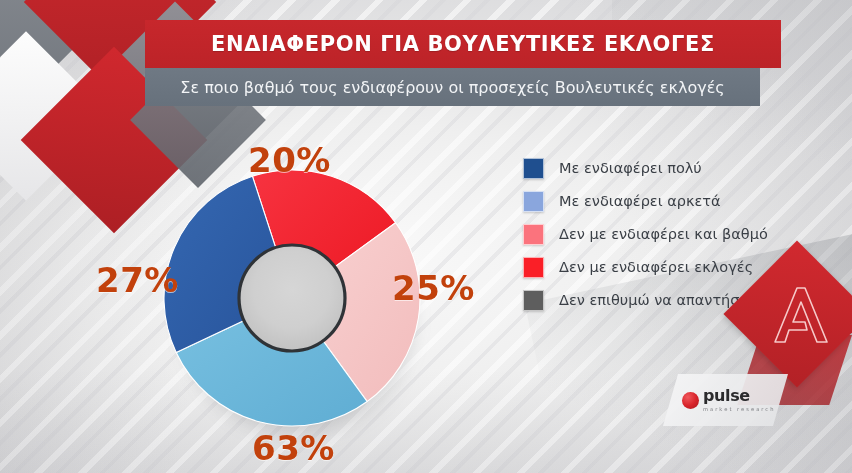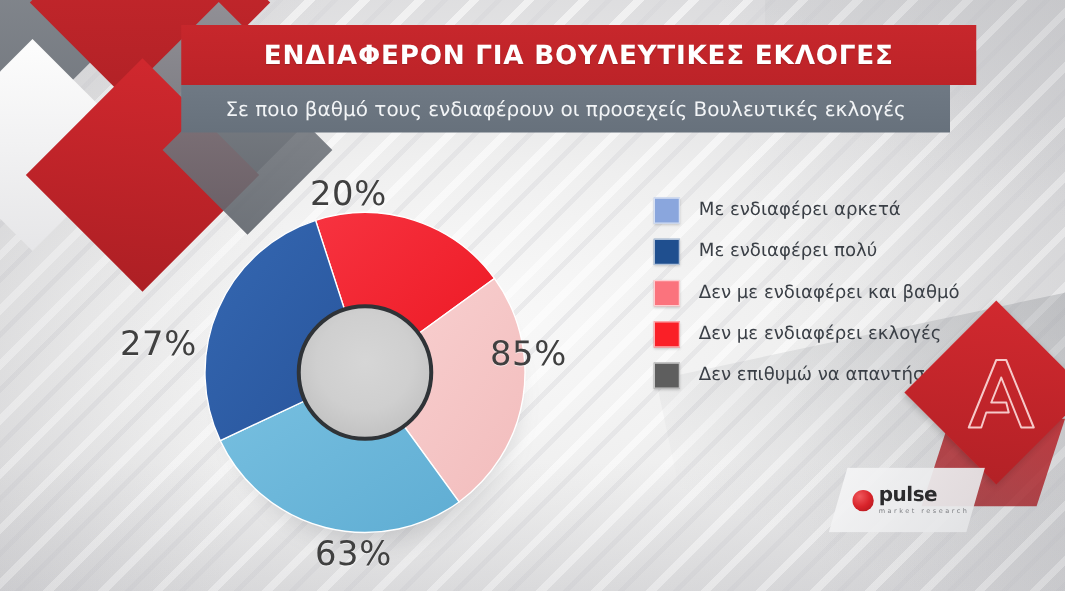--- a/index.html
+++ b/index.html
@@ -164,23 +164,23 @@
   .chart-svg {
     position: absolute;
     left: 0; top: 0;
     width: 268px;
     height: 268px;
   }
 
   
   .pct {
     position: absolute;
-    color: #404040;
-    font-size: 27px;
-    font-weight: 400;
+    color: #c2410c;
+    font-size: 34px;
+    font-weight: 700;
     letter-spacing: 0.5px;
     z-index: 5;
     text-shadow: 0 1px 0 rgba(255,255,255,0.6);
   }
   .pct-top    { left: 248px; top: 140px; }
   .pct-left   { left: 96px;  top: 260px; }
   .pct-right  { left: 392px; top: 268px; }
   .pct-bottom { left: 252px; top: 428px; }
 
   
@@ -336,31 +336,31 @@
           <path d="M 134 130 L 237.55417527999327 54.76348770656344 A 128 128 0 0 1 209.23651229343656 233.55417527999327 Z" fill="url(#segPink)" stroke="#ffffff" stroke-width="1.1"></path>
           <path d="M 134 130 L 209.23651229343656 233.55417527999327 A 128 128 0 0 1 18.182137284349494 184.49974932032927 Z" fill="url(#segLightBlue)" stroke="#ffffff" stroke-width="1.1"></path>
           <path d="M 134 130 L 18.182137284349494 184.49974932032927 A 128 128 0 0 1 94.44582472000671 8.264765914220348 Z" fill="url(#segBlue)" stroke="#ffffff" stroke-width="1.1"></path>
         </g>
       <circle cx="134" cy="130" r="53" fill="url(#holeGrad)" stroke="#2f3337" stroke-width="3.2"></circle>
     </svg>
   </div>
 
   <div class="pct pct-top">20%</div>
   <div class="pct pct-left">27%</div>
-  <div class="pct pct-right">85%</div>
+  <div class="pct pct-right">25%</div>
   <div class="pct pct-bottom">63%</div>
 
   <div class="legend" id="legend">
+      <div class="legend-row">
+        <span class="legend-swatch" style="background: rgb(31, 79, 143);"></span>
+        <span class="legend-label">Με ενδιαφέρει πολύ</span>
+      </div>
       <div class="legend-row">
         <span class="legend-swatch" style="background: rgb(138, 166, 221);"></span>
         <span class="legend-label">Με ενδιαφέρει αρκετά</span>
-      </div>
-      <div class="legend-row">
-        <span class="legend-swatch" style="background: rgb(31, 79, 143);"></span>
-        <span class="legend-label">Με ενδιαφέρει πολύ</span>
       </div>
       <div class="legend-row">
         <span class="legend-swatch" style="background: rgb(251, 115, 125);"></span>
         <span class="legend-label">Δεν με ενδιαφέρει και βαθμό</span>
       </div>
       <div class="legend-row">
         <span class="legend-swatch" style="background: rgb(250, 31, 39);"></span>
         <span class="legend-label">Δεν με ενδιαφέρει εκλογές</span>
       </div>
       <div class="legend-row">

